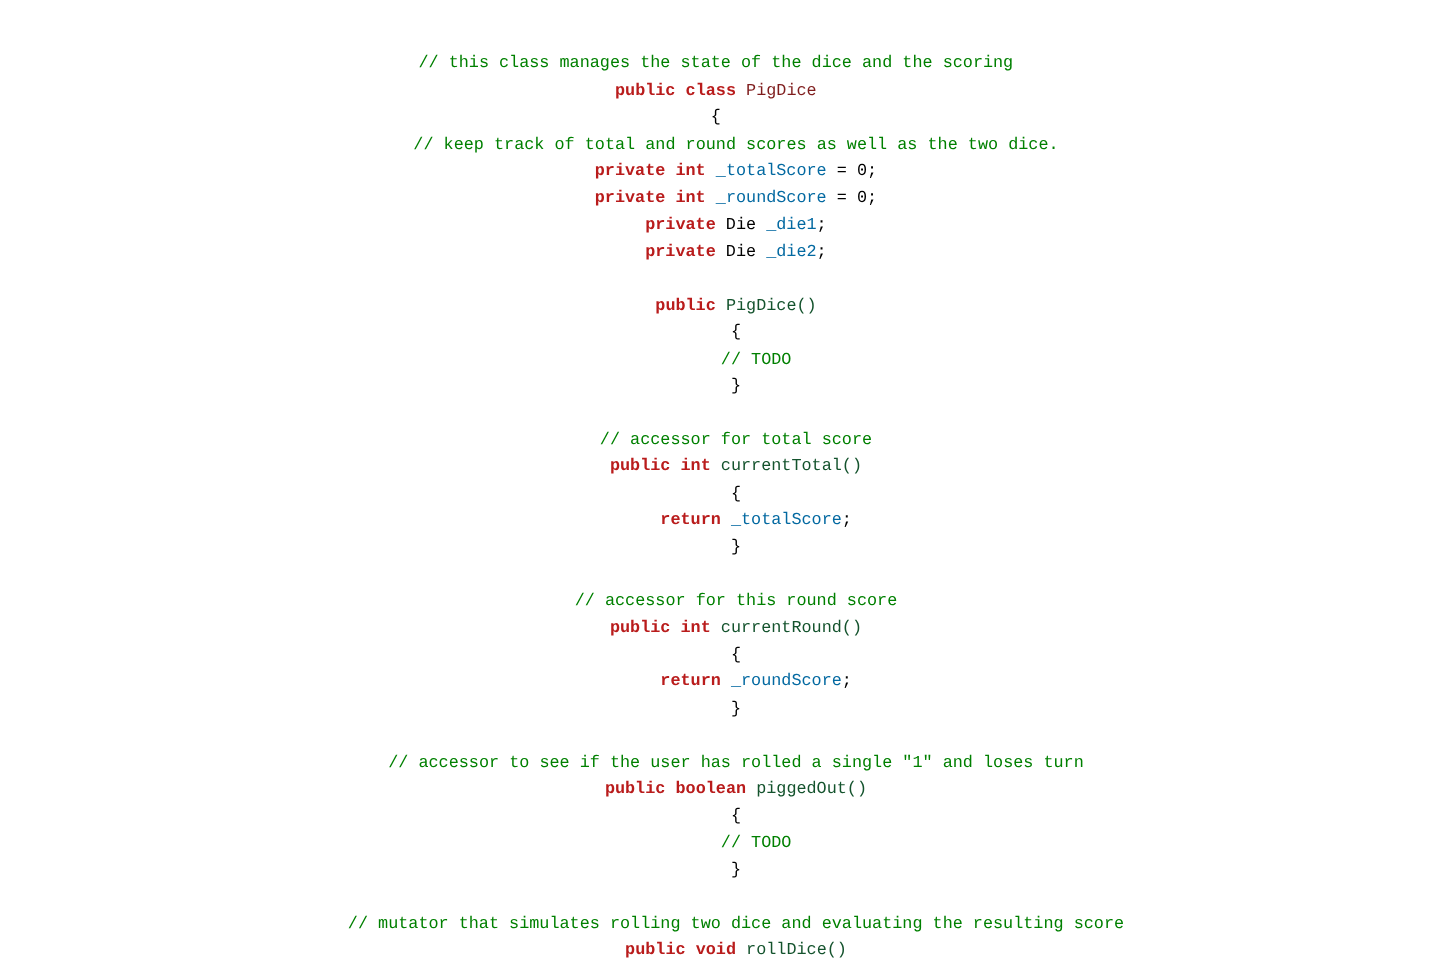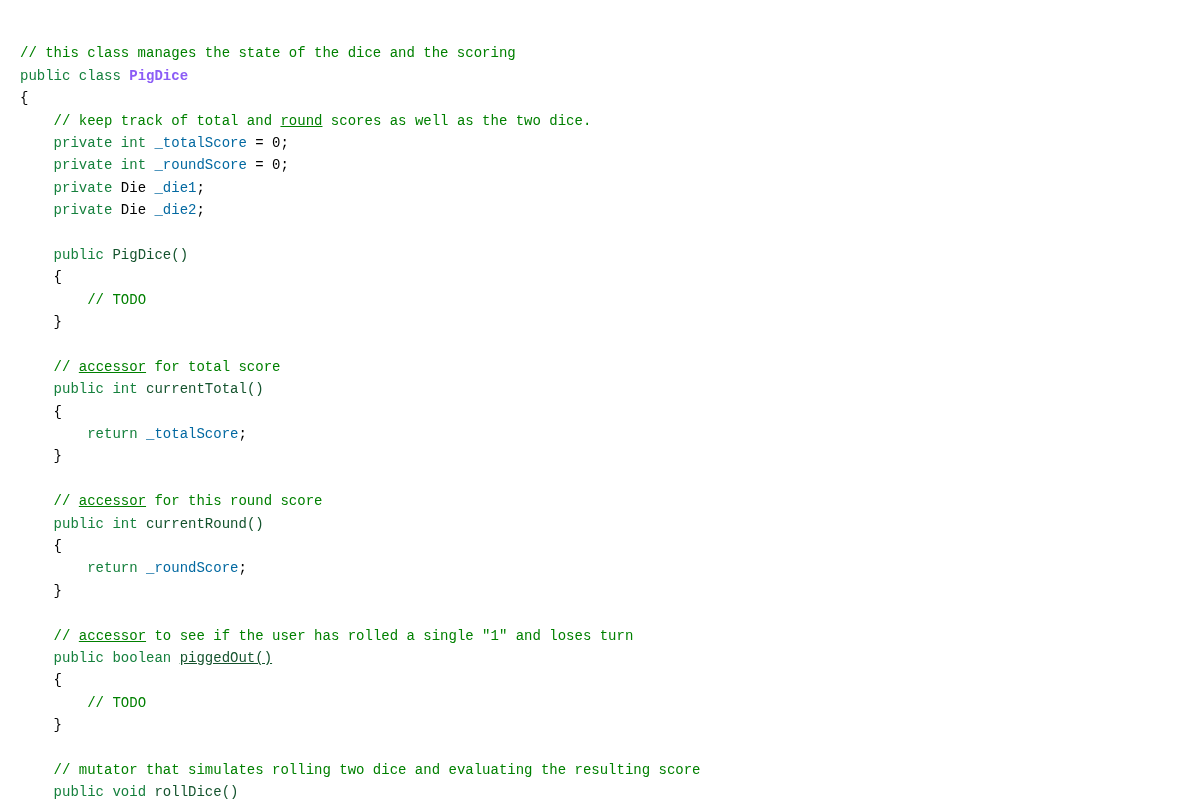--- a/index.html
+++ b/index.html
@@ -18,45 +18,46 @@
     }
 
     .code-container {
       white-space: pre;
       padding: 10px 0;
     }
 
     .line {
       display: block;
       min-height: 1.6em;
+      text-align: center;
     }        
     .c-black { color: #000000; }
 
     
     .kw {
-      font-weight: normal;
-      color: #15803d;
+      font-weight: bold;
+      color: #b91c1c;
     }
 
     
     .cn {
-      font-weight: bold;
-      color: #8b5cf6;
+      font-weight: normal;
+      color: #7f1d1d;
     }
 
     
     .mn { color: #14532d; }
 
     
     .vn { color: #0369a1; }
 
     
     .cm { color: #008000; }
 
     
-    .underline { text-decoration: underline; }
+    .underline { }
   </style>
 </head>
 <body>
 
 <div class="code-container">
 <span class="line"><span class="cm">// this class manages the state of the dice and the scoring</span></span><span class="line"><span class="kw">public</span> <span class="kw">class</span> <span class="cn">PigDice</span></span><span class="line"><span class="c-black">{</span></span><span class="line">    <span class="cm">// keep track of total and <span class="underline">round</span> scores as well as the two dice.</span></span><span class="line">    <span class="kw">private</span> <span class="kw">int</span> <span class="vn">_totalScore</span> = 0;</span><span class="line">    <span class="kw">private</span> <span class="kw">int</span> <span class="vn">_roundScore</span> = 0;</span><span class="line">    <span class="kw">private</span> Die <span class="vn">_die1</span>;</span><span class="line">    <span class="kw">private</span> Die <span class="vn">_die2</span>;</span><span class="line"></span><span class="line">    <span class="kw">public</span> <span class="mn">PigDice()</span></span><span class="line">    <span class="c-black">{</span></span><span class="line">        <span class="cm">// TODO</span></span><span class="line">    <span class="c-black">}</span></span><span class="line"></span><span class="line">    <span class="cm">// <span class="underline">accessor</span> for total score</span></span><span class="line">    <span class="kw">public</span> <span class="kw">int</span> <span class="mn">currentTotal()</span></span><span class="line">    <span class="c-black">{</span></span><span class="line">        <span class="kw">return</span> <span class="vn">_totalScore</span>;</span><span class="line">    <span class="c-black">}</span></span><span class="line"></span><span class="line">    <span class="cm">// <span class="underline">accessor</span> for this round score</span></span><span class="line">    <span class="kw">public</span> <span class="kw">int</span> <span class="mn">currentRound()</span></span><span class="line">    <span class="c-black">{</span></span><span class="line">        <span class="kw">return</span> <span class="vn">_roundScore</span>;</span><span class="line">    <span class="c-black">}</span></span><span class="line"></span><span class="line">    <span class="cm">// <span class="underline">accessor</span> to see if the user has rolled a single "1" and loses turn</span></span><span class="line">    <span class="kw">public</span> <span class="kw">boolean</span> <span class="mn underline">piggedOut()</span></span><span class="line">    <span class="c-black">{</span></span><span class="line">        <span class="cm">// TODO</span></span><span class="line">    <span class="c-black">}</span></span><span class="line"></span><span class="line">    <span class="cm">// mutator that simulates rolling two dice and evaluating the resulting score</span></span><span class="line">    <span class="kw">public</span> <span class="kw">void</span> <span class="mn">rollDice()</span></span><span class="line">    <span class="c-black">{</span></span>
 </div>
 
 </body></html>

